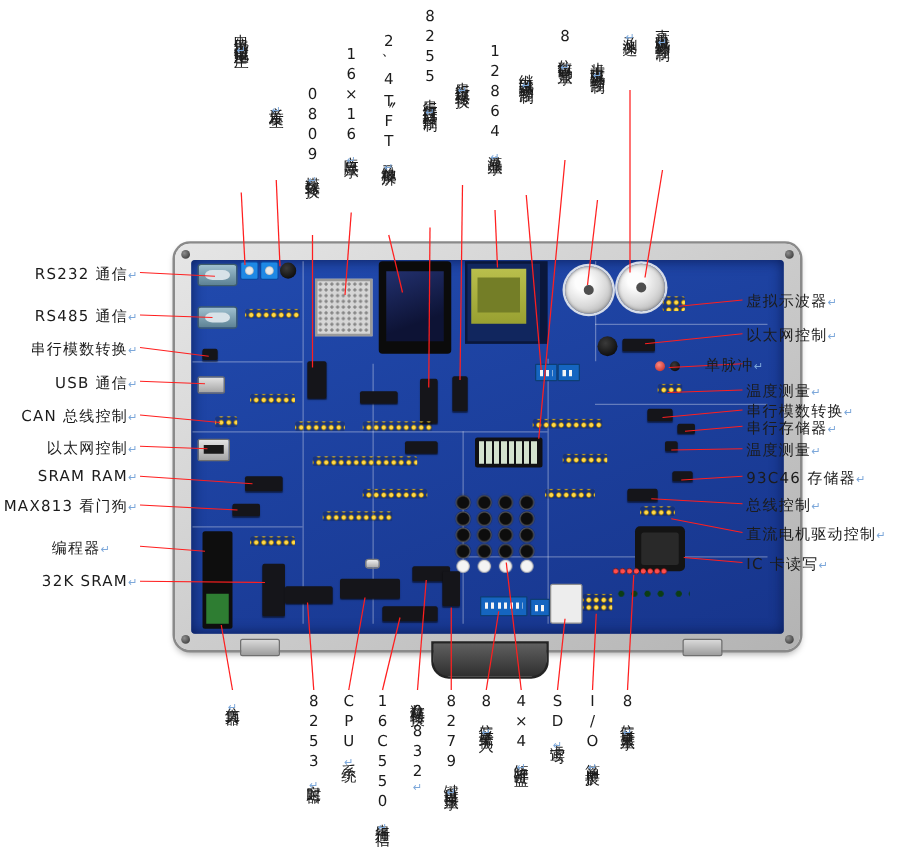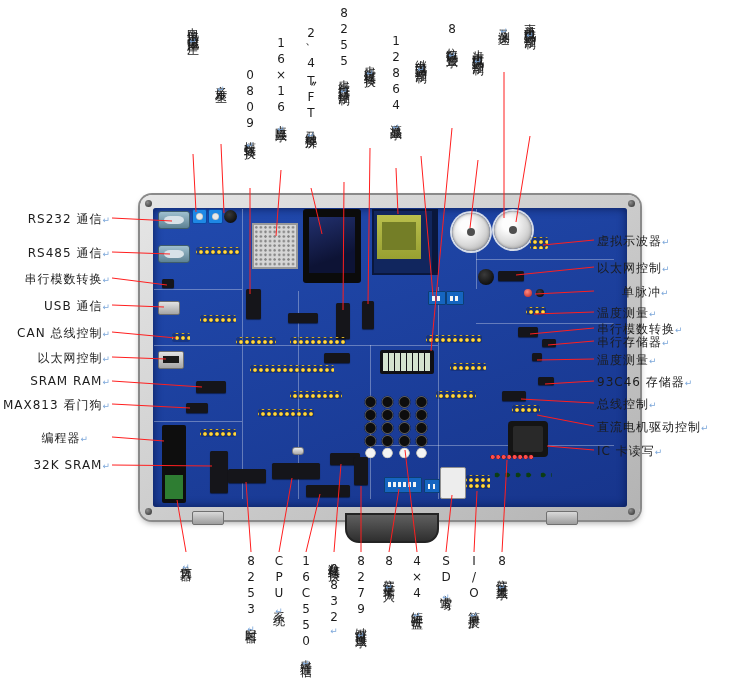--- a/index.html
+++ b/index.html
@@ -260,21 +260,21 @@
   <div class="hlabel" style="right:620px;top:298px"><span>USB 通信</span><span class="mark">↵</span></div>
   <div class="hlabel" style="right:620px;top:325px"><span>CAN 总线控制</span><span class="mark">↵</span></div>
   <div class="hlabel" style="right:620px;top:350px"><span>以太网控制</span><span class="mark">↵</span></div>
   <div class="hlabel" style="right:620px;top:374px"><span>SRAM RAM</span><span class="mark">↵</span></div>
   <div class="hlabel" style="right:620px;top:397px"><span>MAX813 看门狗</span><span class="mark">↵</span></div>
   <div class="hlabel" style="right:642px;top:430px"><span>编程器</span><span class="mark">↵</span></div>
   <div class="hlabel" style="right:620px;top:458px"><span>32K SRAM</span><span class="mark">↵</span></div>
 
   <div class="hlabel" style="left:597px;top:233px"><span>虚拟示波器</span><span class="mark">↵</span></div>
   <div class="hlabel" style="left:597px;top:260px"><span>以太网控制</span><span class="mark">↵</span></div>
-  <div class="hlabel" style="left:622px;top:284px"><span>单脉冲</span><span class="mark">↵</span></div>
+  <div class="hlabel" style="left:564px;top:284px"><span>单脉冲</span><span class="mark">↵</span></div>
   <div class="hlabel" style="left:597px;top:305px"><span>温度测量</span><span class="mark">↵</span></div>
   <div class="hlabel" style="left:597px;top:321px"><span>串行模数转换</span><span class="mark">↵</span></div>
   <div class="hlabel" style="left:597px;top:334px"><span>串行存储器</span><span class="mark">↵</span></div>
   <div class="hlabel" style="left:597px;top:352px"><span>温度测量</span><span class="mark">↵</span></div>
   <div class="hlabel" style="left:597px;top:374px"><span>93C46 存储器</span><span class="mark">↵</span></div>
   <div class="hlabel" style="left:597px;top:396px"><span>总线控制</span><span class="mark">↵</span></div>
   <div class="hlabel" style="left:597px;top:419px"><span>直流电机驱动控制</span><span class="mark">↵</span></div>
   <div class="hlabel" style="left:597px;top:443px"><span>IC 卡读写</span><span class="mark">↵</span></div>
 
   <div class="vlabel" style="left:178px;top:556px"><span>仿真器</span><span class="mark">↵</span></div>

